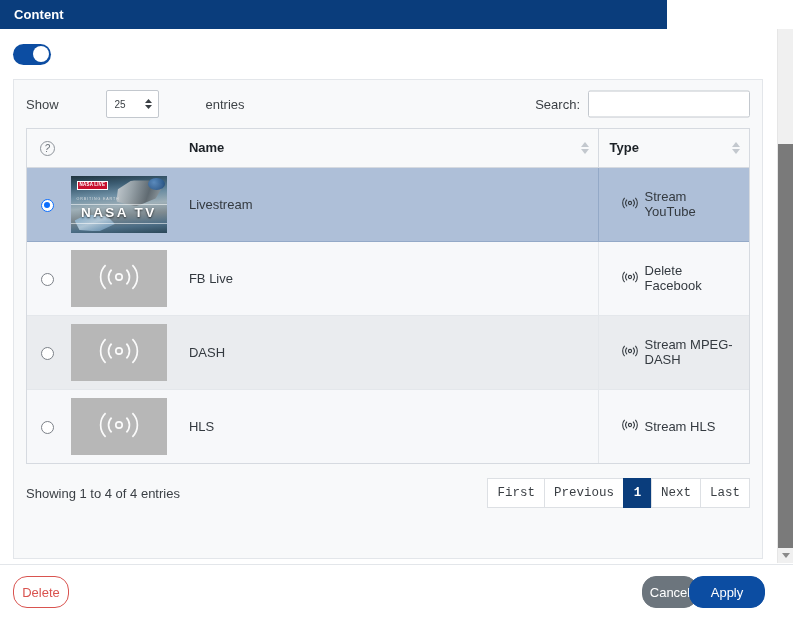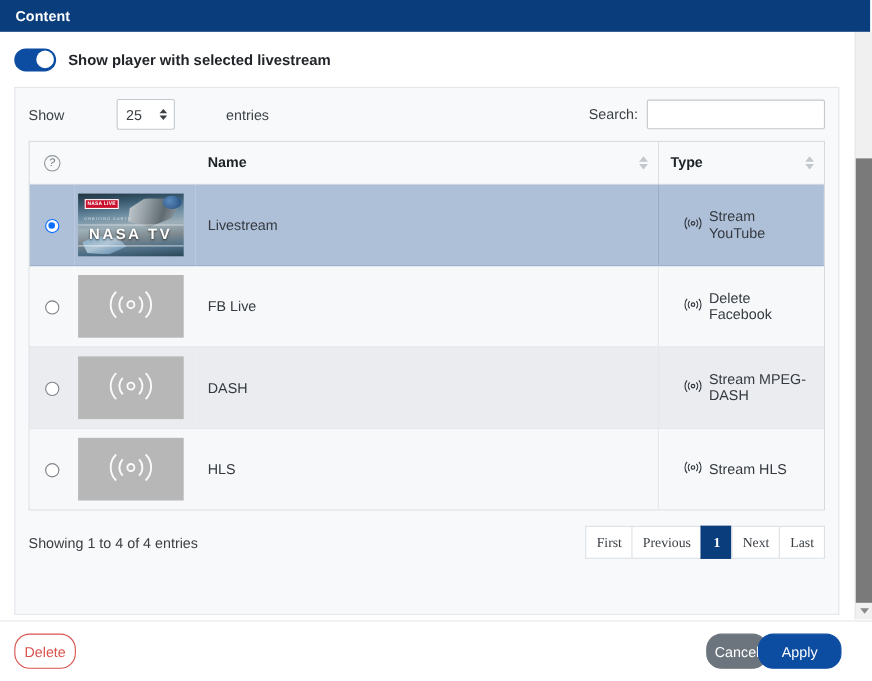--- a/index.html
+++ b/index.html
@@ -12,21 +12,21 @@
   }
   #app {
     position: relative;
     width: 793px; height: 619px;
     background: #ffffff;
   }
 
   
   .titlebar {
     position: absolute; left: 0; top: 0;
-    width: 791px; height: 29px;
+    width: 667px; height: 29px;
     background: #0a3d7c;
     display: flex; align-items: center;
   }
   .titlebar-text {
     color: #ffffff;
     font-size: 13px;
     font-weight: bold;
     padding-left: 14px;
     letter-spacing: .1px;
   }
@@ -84,21 +84,21 @@
   .show-entries .lbl { color: #3f4448; }
   .select-box {
     margin: 0 7px;
     width: 53px; height: 28px;
     border: 1px solid #c3c8ce;
     background: #fff;
     border-radius: 2px;
     display: flex; align-items: center;
     justify-content: space-between;
     padding: 0 5px 0 8px;
-    font-size: 13px;
+    font-size: 10px;
     color: #3a3f44;
     cursor: pointer;
   }
   .spinner {
     display: flex; flex-direction: column;
     line-height: 5px; font-size: 9px; color: #333;
   }
   .search-wrap {
     position: absolute;
     right: 12px; top: 50%;
@@ -304,21 +304,21 @@
   .page-btn {
     min-width: 34px; height: 30px;
     border: 1px solid #dde0e4;
     border-right: none;
     background: #fff;
     color: #3a3f44;
     font-size: 12.5px;
     display: flex; align-items: center; justify-content: center;
     padding: 0 9px;
     cursor: pointer;
-    font-family: Liberation Serif, serif;
+    font-family: Liberation Mono, monospace;
   }
   .page-btn:last-child { border-right: 1px solid #dde0e4; }
   .page-btn.active {
     background: #0a3d7c;
     color: #fff;
     border-color: #0a3d7c;
     font-weight: bold;
     min-width: 28px;
     padding: 0 8px;
   }
@@ -397,21 +397,20 @@
 <div id="app">
 
   <div class="titlebar">
     <span class="titlebar-text">Content</span>
   </div>
 
   <div class="toggle-row">
     <div class="toggle">
       <span class="knob"></span>
     </div>
-    <span class="toggle-label">Show player with selected livestream</span>
   </div>
 
   <div class="panel">
 
     <div class="panel-top">
       <div class="show-entries">
         <span class="lbl">Show</span>
         <div class="select-box">
           <span>25</span>
           <span class="spinner">

